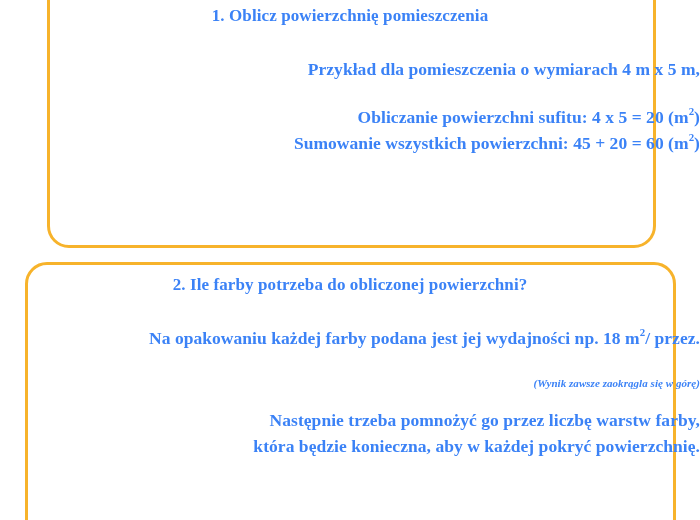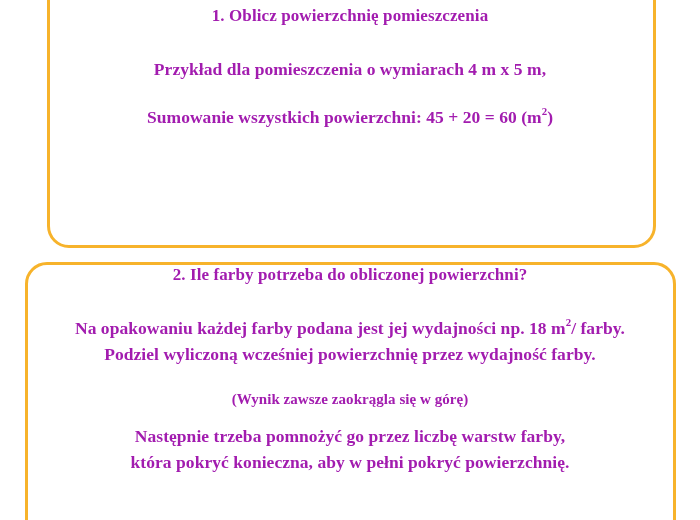--- a/index.html
+++ b/index.html
@@ -33,46 +33,48 @@
     left: 25px;
     top: 262px;
     width: 651px;
     height: 300px;
   }
   .panel-content {
     position: absolute;
     left: 0;
     width: 100%;
     text-align: center;
-    color: #a21caf;
+    color: #3b82f6;
   }
   #panel-one-content { top: 0px; }
   #panel-two-content { top: 262px; }
 
   .heading {
     font-size: 17px;
     font-weight: bold;
     line-height: 26px;
     letter-spacing: 0.1px;
     margin: 0;
   }
   #panel-one-content .heading { padding-top: 3px; }
-  #panel-two-content .heading { }
+  #panel-two-content .heading { padding-top: 10px; }
 
   .line {
     font-size: 17.5px;
     font-weight: bold;
     line-height: 26px;
     letter-spacing: 0.05px;
     margin: 0;
     white-space: nowrap;
+    text-align: right;
   }
   .line.small {
-    font-size: 15px;
+    font-size: 11px;
     line-height: 20px;
+    font-style: italic;
   }
   .spacer-lg { height: 27px; }
   .spacer-md { height: 22px; }
   .spacer-sm { height: 14px; }
 
   sup {
     font-size: 0.62em;
     vertical-align: super;
     line-height: 0;
     font-weight: bold;
@@ -92,38 +94,40 @@
 
   <p class="heading">1. Oblicz powierzchnię pomieszczenia</p>
 
   <div class="spacer-lg"></div>
 
   <p class="line">Przykład dla pomieszczenia o wymiarach 4 m x 5 m,</p>
 
   <div class="spacer-md"></div>
 
   <p class="line">
+    <span>Obliczanie powierzchni sufitu: 4 x 5 = 20 (m</span><sup class="high">2</sup><span>)</span>
+  </p>
+  <p class="line">
     <span>Sumowanie wszystkich powierzchni: 45 + 20 = 60 (m</span><sup class="high">2</sup><span>)</span>
   </p>
 </div>
 
 <div class="panel-content" id="panel-two-content">
 
   <p class="heading">2. Ile farby potrzeba do obliczonej powierzchni?</p>
 
   <div class="spacer-lg"></div>
 
   <p class="line">
-    <span>Na opakowaniu każdej farby podana jest jej wydajności np. 18 m</span><sup class="high">2</sup><span>/ farby.</span>
+    <span>Na opakowaniu każdej farby podana jest jej wydajności np. 18 m</span><sup class="high">2</sup><span>/ przez.</span>
   </p>
 
-  <p class="line">Podziel wyliczoną wcześniej powierzchnię przez wydajność farby.</p>
 
   <div class="spacer-md"></div>
 
 
   <p class="line small">(Wynik zawsze zaokrągla się w górę)</p>
 
   <div class="spacer-sm"></div>
 
   <p class="line">Następnie trzeba pomnożyć go przez liczbę warstw farby,</p>
-  <p class="line">która pokryć konieczna, aby w pełni pokryć powierzchnię.</p>
+  <p class="line">która będzie konieczna, aby w każdej pokryć powierzchnię.</p>
 </div>
 
 </body></html>

